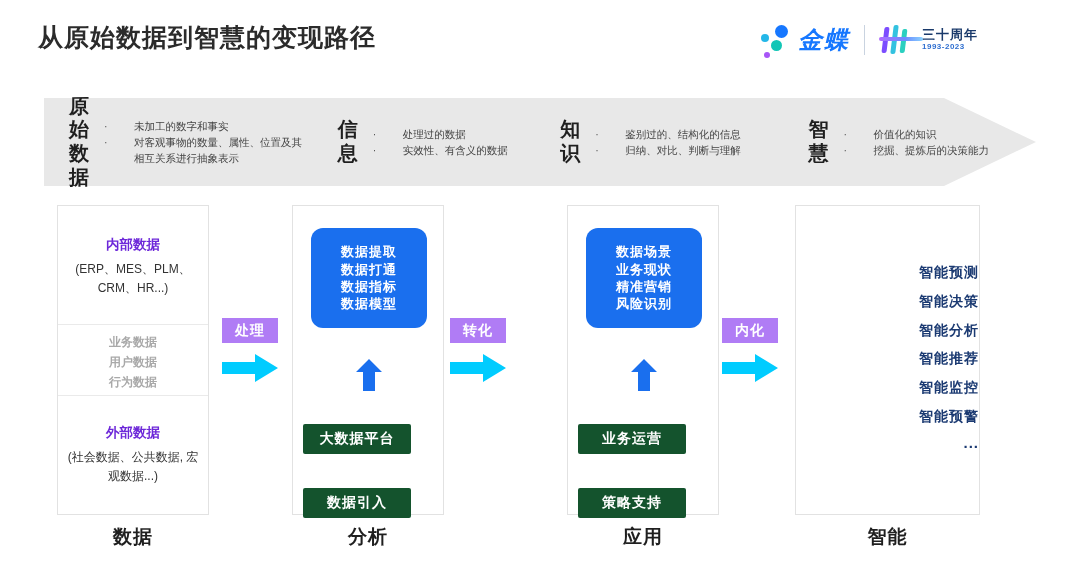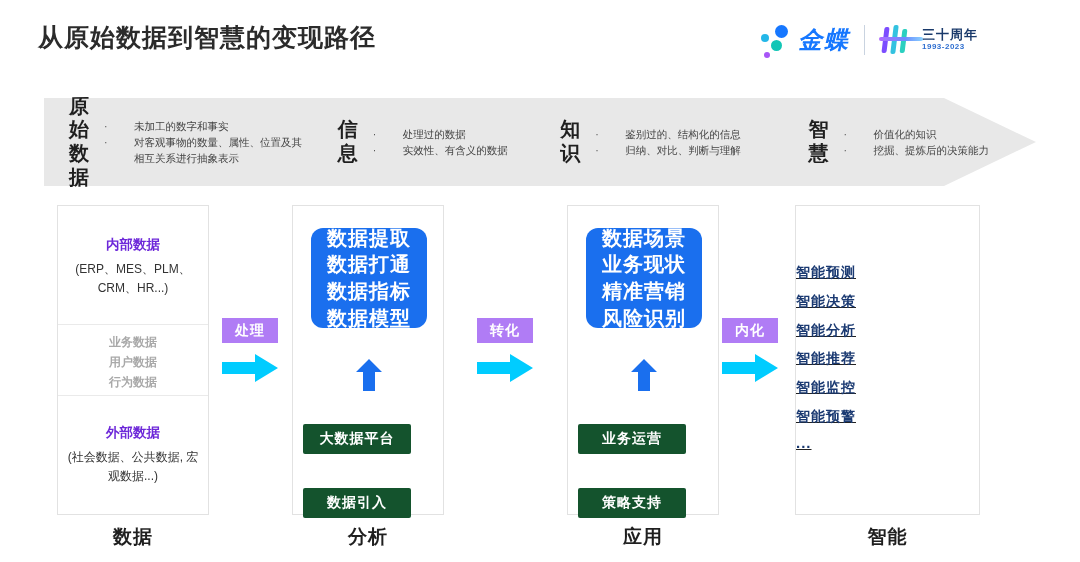--- a/index.html
+++ b/index.html
@@ -204,21 +204,21 @@
   #card-3 { left: 567px; }
   .blue-box {
     position: absolute;
     left: 18px;
     top: 22px;
     width: 116px;
     height: 100px;
     background: #1a6fee;
     border-radius: 12px;
     color: #fff;
-    font-size: 20px;
+    font-size: 13px;
     font-weight: bold;
     line-height: 1.33;
     display: flex;
     flex-direction: column;
     align-items: center;
     justify-content: center;
     letter-spacing: 1px;
   }
   .up-arrow {
     position: absolute;
@@ -242,39 +242,38 @@
     justify-content: center;
     letter-spacing: 1px;
   }
   .pill-1 { top: 218px; }
   .pill-2 { top: 258px; margin-top: 24px; }
 
   
   #card-4 { left: 795px; top: 205px; width: 185px; height: 310px; }
   #c4-list {
     padding-top: 52px;
-    text-align: left;
-    text-decoration: underline;
+    text-align: right;
   }
   #c4-list div {
     font-size: 14px;
     font-weight: bold;
     color: #1b3a72;
     line-height: 2.06;
     letter-spacing: 1px;
   }
   #c4-list div.ellipsis {
     font-size: 15px;
     line-height: 1.6;
   }
 
   
   .connector { position: absolute; width: 56px; }
   #conn-1 { left: 222px; top: 318px; }
-  #conn-2 { left: 477px; top: 318px; }
+  #conn-2 { left: 450px; top: 318px; }
   #conn-3 { left: 722px; top: 318px; }
   .conn-badge {
     width: 56px;
     height: 25px;
     background: #b07cf5;
     color: #ffffff;
     font-size: 14px;
     font-weight: bold;
     display: flex;
     align-items: center;

